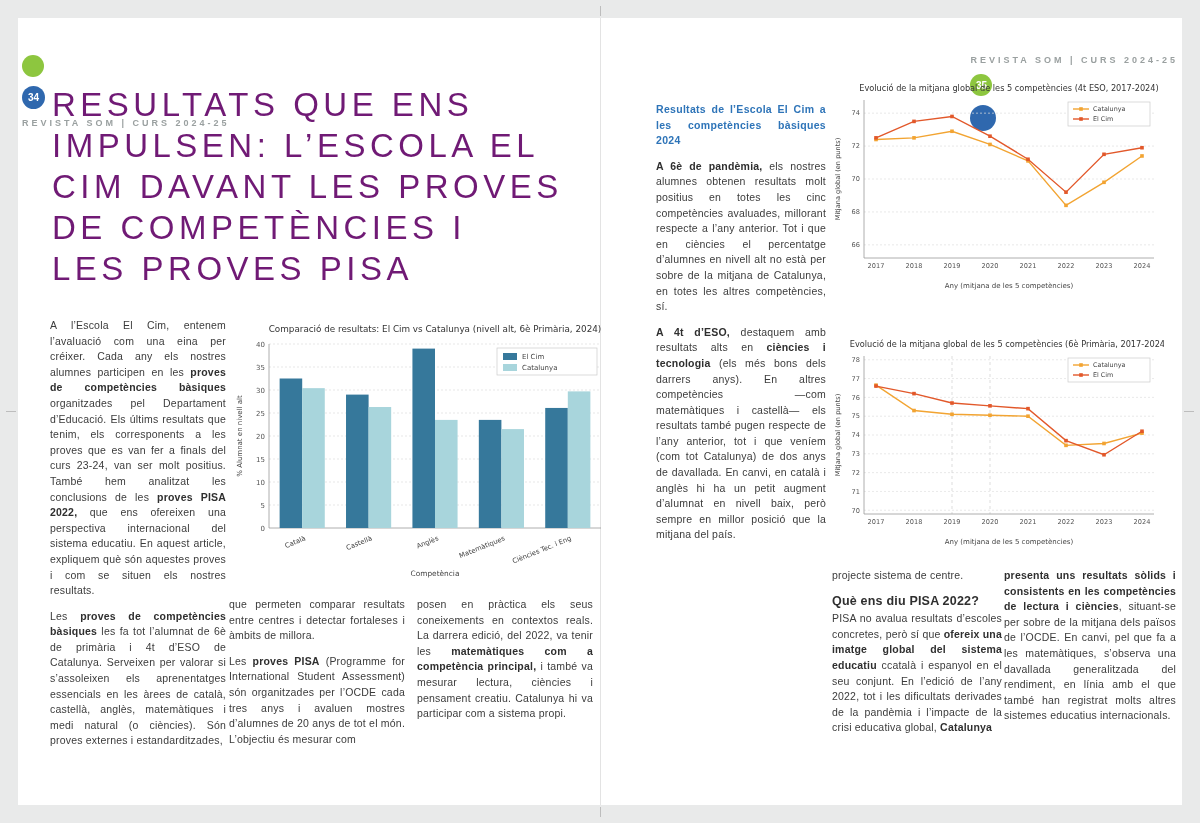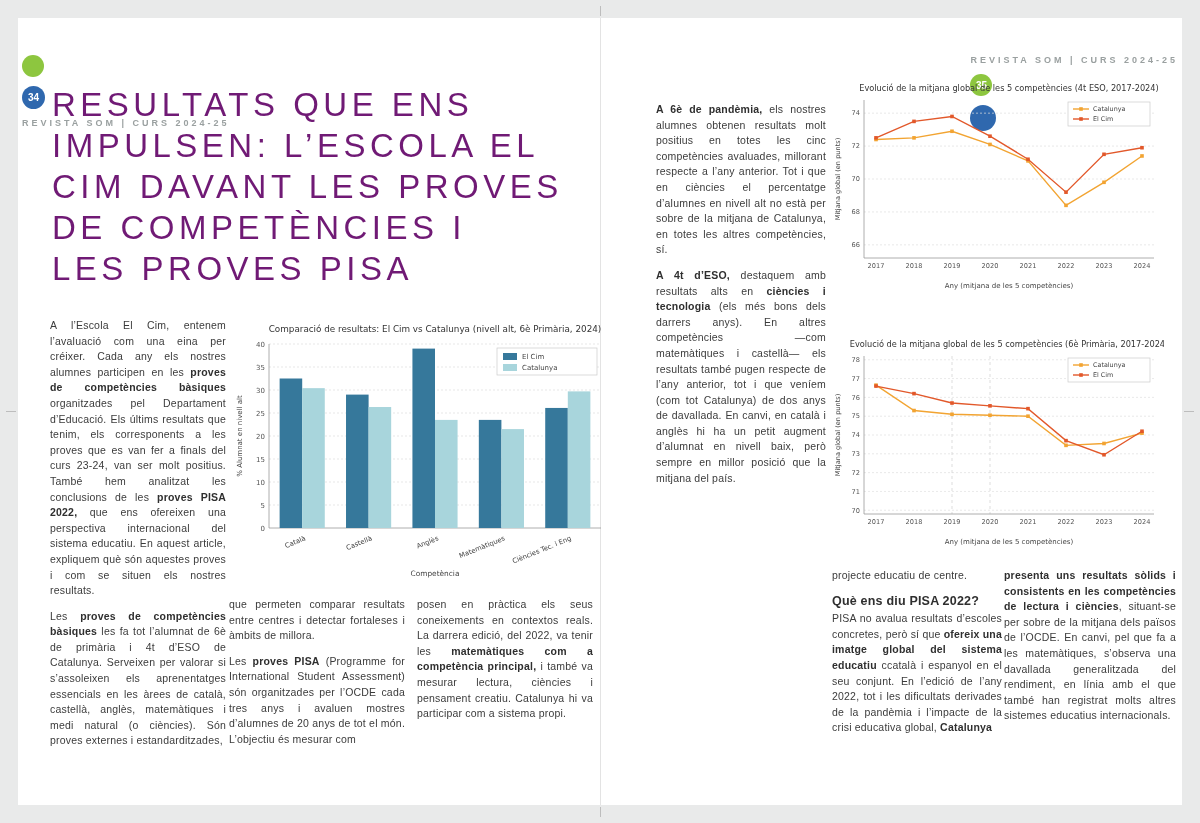--- a/index.html
+++ b/index.html
@@ -123,20 +123,21 @@
 
 <div class="col" style="left:229px;top:597px;">
   <p><span>que permeten comparar resultats entre centres i detectar fortaleses i àmbits de millora.</span></p>
   <p><span>Les </span><strong>proves PISA</strong><span> (Programme for International Student Assessment) són organitzades per l’OCDE cada tres anys i avaluen mostres d’alumnes de 20 anys de tot el món. L’objectiu és mesurar com</span></p>
 </div>
 <div class="col" style="left:417px;top:597px;">
   <p><span>posen en pràctica els seus coneixements en contextos reals. La darrera edició, del 2022, va tenir les </span><strong>matemàtiques com a competència principal,</strong><span> i també va mesurar lectura, ciències i pensament creatiu. Catalunya hi va participar com a sistema propi.</span></p>
 </div>
 
 <div class="col" style="left:656px;top:102px;width:170px;">
+  <p class="subhead blue">Resultats de l’Escola El Cim a les competències bàsiques 2024</p>
   <p><strong>A 6è de pandèmia,</strong><span> els nostres alumnes obtenen resultats molt positius en totes les cinc competències avaluades, millorant respecte a l’any anterior. Tot i que en ciències el percentatge d’alumnes en nivell alt no està per sobre de la mitjana de Catalunya, en totes les altres competències, sí.</span></p>
   <p><strong>A 4t d’ESO,</strong><span> destaquem amb resultats alts en </span><strong>ciències i tecnologia</strong><span> (els més bons dels darrers anys). En altres competències —com matemàtiques i castellà— els resultats també pugen respecte de l’any anterior, tot i que veníem (com tot Catalunya) de dos anys de davallada. En canvi, en català i anglès hi ha un petit augment d’alumnat en nivell baix, però sempre en millor posició que la mitjana del país.</span></p>
 </div>
 
 <svg class="chart" id="chart1" width="332" height="212" style="left:832px;top:80px;">
     <line x1="32" x2="322" y1="164.83333333333337" y2="164.83333333333337" stroke="#e0e0e0" stroke-width="0.7" stroke-dasharray="2 2"></line>
     <text x="28" y="167.13333333333338" font-size="6.6" text-anchor="end" fill="#555">66</text>
     <line x1="32" x2="322" y1="131.91666666666669" y2="131.91666666666669" stroke="#e0e0e0" stroke-width="0.7" stroke-dasharray="2 2"></line>
     <text x="28" y="134.2166666666667" font-size="6.6" text-anchor="end" fill="#555">68</text>
     <line x1="32" x2="322" y1="99" y2="99" stroke="#e0e0e0" stroke-width="0.7" stroke-dasharray="2 2"></line>
@@ -239,19 +240,19 @@
     <rect x="236" y="22" width="82" height="24" fill="#fff" stroke="#ccc" stroke-width="0.7"></rect>
     <line x1="241" x2="257" y1="29" y2="29" stroke="#F2A432" stroke-width="1.4"></line>
     <rect x="247.2" y="27.2" width="3.6" height="3.6" fill="#F2A432"></rect>
     <text x="261" y="31.3" font-size="6.4" text-anchor="start" fill="#444">Catalunya</text>
     <line x1="241" x2="257" y1="39" y2="39" stroke="#E2582A" stroke-width="1.4"></line>
     <rect x="247.2" y="37.2" width="3.6" height="3.6" fill="#E2582A"></rect>
     <text x="261" y="41.3" font-size="6.4" text-anchor="start" fill="#444">El Cim</text>
   </svg>
 
 <div class="col" style="left:832px;top:568px;width:170px;">
-  <p><span>projecte educatiu de centre.</span></p>
+  <p><span>projecte sistema de centre.</span></p>
   <p class="subhead big">Què ens diu PISA 2022?</p>
   <p><span>PISA no avalua resultats d’escoles concretes, però sí que </span><strong>ofereix una imatge global del sistema educatiu</strong><span> ccatalà i espanyol en el seu conjunt. En l’edició de l’any 2022, tot i les dificultats derivades de la pandèmia i l’impacte de la crisi educativa global, </span><strong>Catalunya</strong></p>
 </div>
 <div class="col" style="left:1004px;top:568px;width:172px;">
   <p><strong>presenta uns resultats sòlids i consistents en les competències de lectura i ciències</strong><span>, situant-se per sobre de la mitjana dels països de l’OCDE. En canvi, pel que fa a les matemàtiques, s’observa una davallada generalitzada del rendiment, en línia amb el que també han registrat molts altres sistemes educatius internacionals.</span></p>
 </div>
 
 </body></html>

